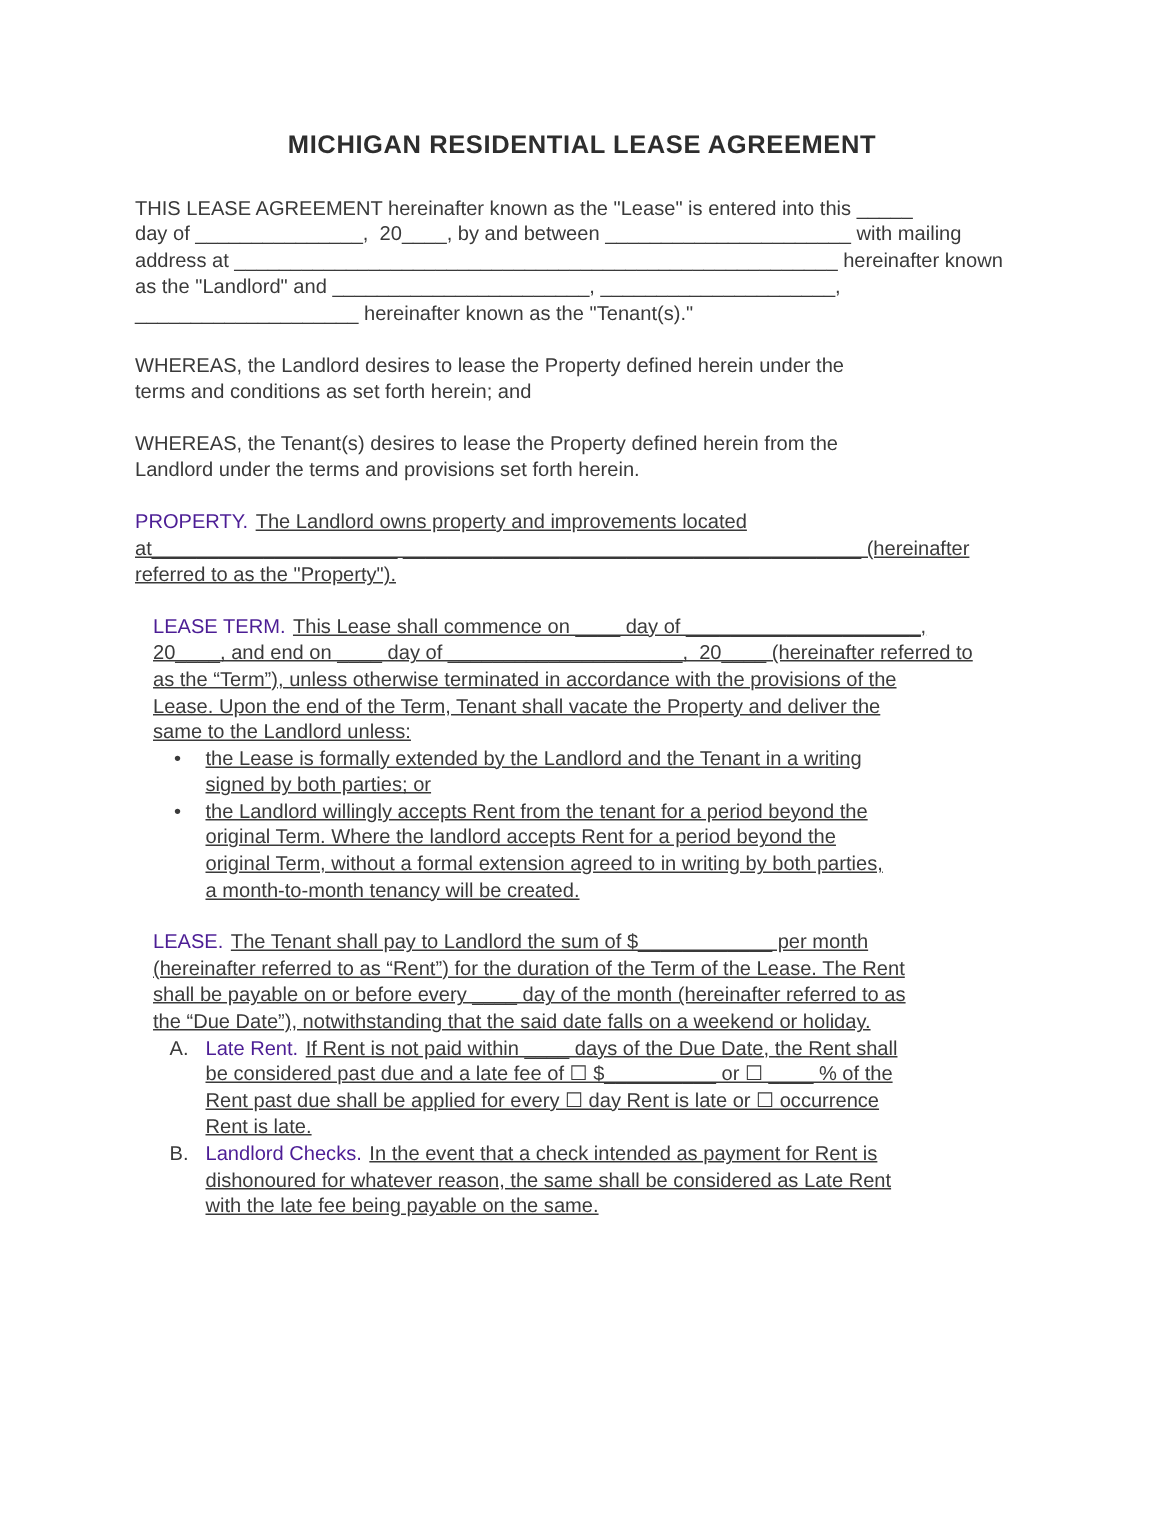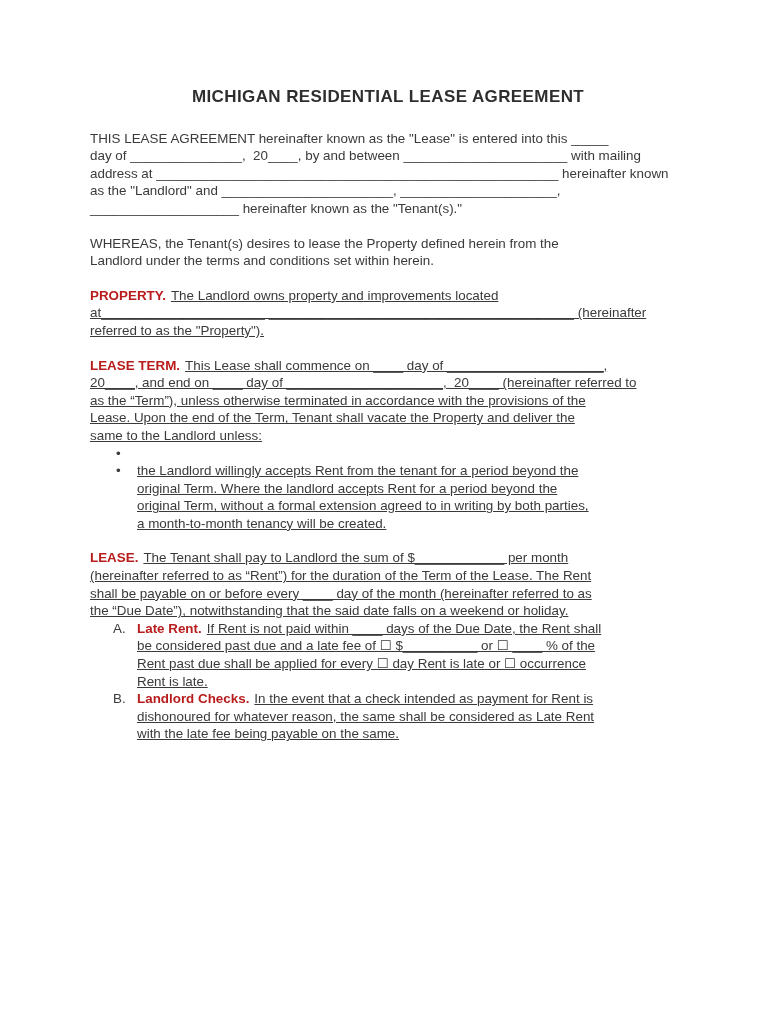--- a/index.html
+++ b/index.html
@@ -22,25 +22,25 @@
     font-size: 17px;
     font-weight: 700;
     letter-spacing: 0.4px;
     color: #2e2e2e;
     white-space: pre;
   }
   .para {
     margin: 0 0 17px 0;
     white-space: pre;
   }
-  .para.no-gap { margin-bottom: 0; }
+  .para.no-gap { margin-bottom: 0; margin-left: 12px; }
   .para.mt-extra { margin-top: 17px; }
   .lead {
-    font-weight: 700;
-    color: #b91c1c;
+    font-weight: 400;
+    color: #4c1d95;
     margin-right: 5px;
     white-space: pre;
   }
   .body-text { white-space: pre; text-decoration: underline; }
   .bullets {
     list-style: none;
     margin: 0 0 17px 0;
     padding: 0;
   }
   .bullet {
@@ -70,38 +70,42 @@
 <div class="page">
 
   <h1 class="doc-title">MICHIGAN RESIDENTIAL LEASE AGREEMENT</h1>
 
   <p class="para">THIS LEASE AGREEMENT hereinafter known as the "Lease" is entered into this _____
 day of _______________,  20____, by and between ______________________ with mailing
 address at ______________________________________________________ hereinafter known
 as the "Landlord" and _______________________, _____________________,
 ____________________ hereinafter known as the "Tenant(s)."</p>
 
+  <p class="para">WHEREAS, the Landlord desires to lease the Property defined herein under the
+terms and conditions as set forth herein; and</p>
 
   <p class="para">WHEREAS, the Tenant(s) desires to lease the Property defined herein from the
-Landlord under the terms and conditions set within herein.</p>
+Landlord under the terms and provisions set forth herein.</p>
 
 
   <p class="para mt-extra"><span class="lead">PROPERTY.</span><span class="body-text">The Landlord owns property and improvements located
 at______________________ _________________________________________ (hereinafter
 referred to as the "Property").</span></p>
 
   <p class="para no-gap"><span class="lead">LEASE TERM.</span><span class="body-text">This Lease shall commence on ____ day of _____________________,
 20____, and end on ____ day of _____________________,  20____ (hereinafter referred to
 as the “Term”), unless otherwise terminated in accordance with the provisions of the
 Lease. Upon the end of the Term, Tenant shall vacate the Property and deliver the
 same to the Landlord unless:</span></p>
 
   <ul class="bullets">
     <li class="bullet">
         <span class="dot">•</span>
+        <span class="body-text">the Lease is formally extended by the Landlord and the Tenant in a writing
+signed by both parties; or</span>
       </li>
     <li class="bullet">
         <span class="dot">•</span>
         <span class="body-text">the Landlord willingly accepts Rent from the tenant for a period beyond the
 original Term. Where the landlord accepts Rent for a period beyond the
 original Term, without a formal extension agreed to in writing by both parties,
 a month-to-month tenancy will be created.</span>
       </li>
   </ul>
 

